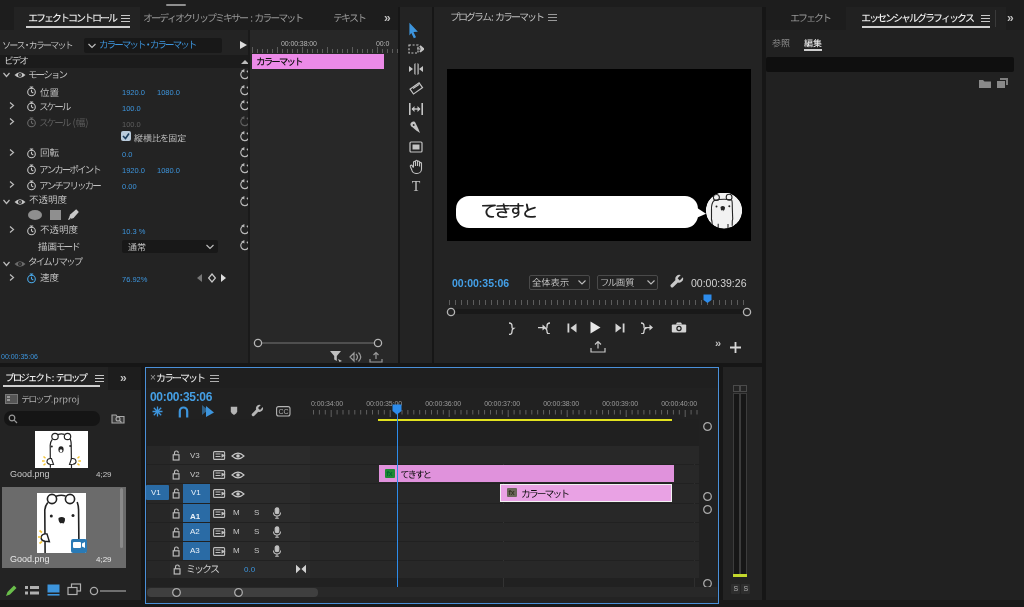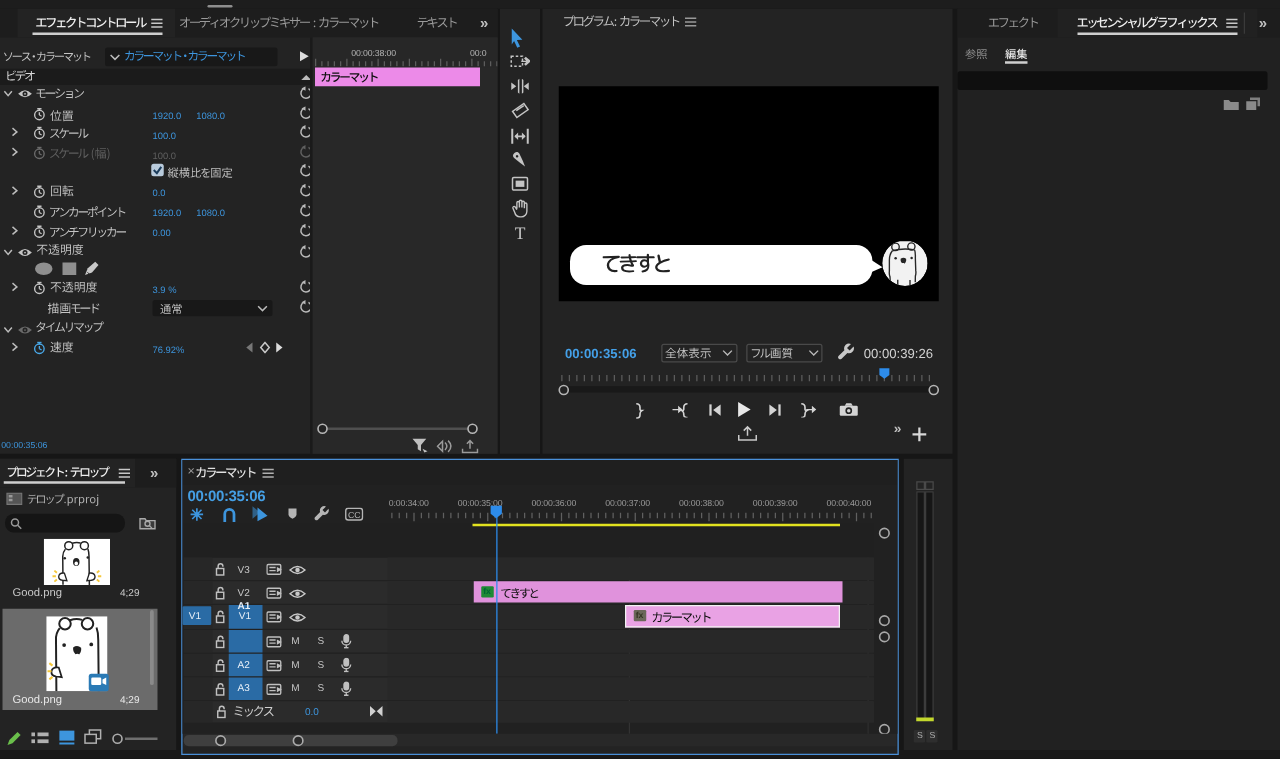--- a/index.html
+++ b/index.html
@@ -222,21 +222,21 @@
     </svg>
 <svg style="position:absolute;left:26px;top:225px;" width="11" height="11" viewBox="0 0 11 11">
       <g fill="none" stroke="#c4c4c4" stroke-width="1.1">
         <circle cx="5.5" cy="6" r="3.8"></circle>
         <path d="M3.8 1h3.4M5.5 1v1.4M5.5 6V3.8M5.5 6l1.8 1"></path>
       </g>
     </svg>
 <svg style="position:absolute;left:40px;top:223.4px" width="40" height="13" viewBox="0 -10.1 40 13">
       <path fill="#c4c4c4" d="M5.3 -4.5C6.4 -3.8 7.9 -2.7 8.5 -1.9L9.1 -2.5C8.4 -3.2 7 -4.3 5.8 -5ZM0.7 -7.3V-6.6H4.9C3.9 -5 2.3 -3.4 0.4 -2.4C0.6 -2.3 0.8 -2 0.9 -1.8C2.2 -2.5 3.4 -3.5 4.4 -4.6V0.7H5.1V-5.5C5.4 -5.9 5.6 -6.2 5.8 -6.6H8.8V-7.3Z M10 -7.3C10.6 -6.9 11.3 -6.2 11.5 -5.7L12.1 -6.2C11.8 -6.6 11.2 -7.3 10.6 -7.7ZM11.8 -4.2H9.9V-3.6H11.1V-1.1C10.7 -0.7 10.2 -0.3 9.8 -0L10.2 0.7C10.7 0.3 11.1 -0.1 11.5 -0.6C12.1 0.2 13 0.5 14.2 0.6C15.3 0.6 17.3 0.6 18.4 0.6C18.4 0.3 18.6 0 18.6 -0.1C17.5 -0.1 15.3 -0 14.2 -0.1C13.1 -0.1 12.3 -0.5 11.8 -1.2ZM17.7 -7.8C16.5 -7.6 14.5 -7.4 12.8 -7.3C12.8 -7.2 12.9 -7 12.9 -6.8C13.6 -6.8 14.4 -6.9 15.1 -6.9V-6.2H12.5V-5.7H14.7C14.1 -5 13.1 -4.4 12.2 -4C12.3 -3.9 12.5 -3.7 12.6 -3.5C13.5 -3.9 14.5 -4.6 15.1 -5.3V-4.1H15.8V-5.4C16.5 -4.6 17.4 -4 18.3 -3.6C18.4 -3.8 18.6 -4 18.7 -4.1C17.8 -4.4 16.8 -5 16.2 -5.7H18.5V-6.2H15.8V-7C16.7 -7.1 17.5 -7.2 18.1 -7.3ZM13.2 -3.8V-3.3H14.4C14.2 -2.3 13.8 -1.5 12.5 -1.1C12.6 -1 12.8 -0.7 12.9 -0.6C14.3 -1.1 14.8 -2 15 -3.3H16.1C16.1 -2.9 16 -2.5 15.9 -2.2L16.5 -2.1L16.6 -2.4H17.5C17.5 -1.7 17.4 -1.4 17.2 -1.3C17.2 -1.2 17.1 -1.2 16.9 -1.2C16.8 -1.2 16.3 -1.2 15.9 -1.3C16 -1.1 16 -0.9 16 -0.7C16.5 -0.7 17 -0.7 17.2 -0.7C17.5 -0.7 17.6 -0.8 17.8 -0.9C18 -1.1 18.1 -1.6 18.2 -2.7C18.2 -2.8 18.2 -3 18.2 -3H16.7L16.9 -3.8Z M22.2 -4.3V-2.4H20.4V-4.3ZM22.2 -4.9H20.4V-6.7H22.2ZM19.8 -7.4V-0.8H20.4V-1.7H22.9V-7.4ZM27.1 -6.9V-5.3H24.5V-6.9ZM23.8 -7.6V-4.2C23.8 -2.7 23.6 -0.9 22 0.3C22.1 0.4 22.4 0.7 22.5 0.8C23.6 -0 24.1 -1.2 24.3 -2.3H27.1V-0.2C27.1 -0 27 0 26.9 0C26.7 0.1 26.1 0.1 25.5 0C25.6 0.2 25.7 0.5 25.8 0.7C26.6 0.7 27.1 0.7 27.4 0.6C27.7 0.5 27.8 0.3 27.8 -0.2V-7.6ZM27.1 -4.6V-2.9H24.4C24.4 -3.4 24.5 -3.8 24.5 -4.2V-4.6Z M32.2 -6.1V-5.3H30.6V-4.7H32.2V-3.2H35.9V-4.7H37.4V-5.3H35.9V-6.1H35.2V-5.3H32.9V-6.1ZM35.2 -4.7V-3.7H32.9V-4.7ZM35.7 -2C35.3 -1.5 34.8 -1.1 34.1 -0.8C33.4 -1.1 32.9 -1.5 32.5 -2ZM30.8 -2.5V-2H32.2L31.9 -1.8C32.2 -1.3 32.7 -0.8 33.4 -0.4C32.5 -0.1 31.4 0.1 30.4 0.2C30.5 0.3 30.7 0.6 30.7 0.8C31.9 0.6 33.1 0.4 34.1 -0.1C35 0.4 36.1 0.6 37.2 0.8C37.3 0.6 37.5 0.3 37.6 0.2C36.6 0.1 35.7 -0.1 34.8 -0.4C35.6 -0.9 36.3 -1.5 36.7 -2.3L36.3 -2.6L36.2 -2.5ZM29.6 -7V-4.3C29.6 -2.9 29.6 -1 28.8 0.4C29 0.5 29.3 0.6 29.4 0.8C30.2 -0.7 30.3 -2.8 30.3 -4.3V-6.4H37.5V-7H33.9V-8H33.2V-7Z"></path>
     </svg>
-<div style="position:absolute;left:122px;top:227px;font-family:'Liberation Sans', sans-serif;font-size:7.5px;font-weight:400;color:#3d95dd;letter-spacing:0.0px;line-height:9.0px;white-space:pre;text-align:left">3.9 %</div>
+<div style="position:absolute;left:122px;top:227px;font-family:'Liberation Sans', sans-serif;font-size:7.5px;font-weight:400;color:#3d95dd;letter-spacing:0.0px;line-height:9.0px;white-space:pre;text-align:left">10.3 %</div>
 <svg style="position:absolute;left:239px;top:224px;" width="11" height="11" viewBox="0 0 11 11">
       <g fill="none" stroke="#b9b9b9" stroke-width="1.2">
         <path d="M4.3 1.7A4.1 4.1 0 1 0 7.8 1.9"></path>
         <path fill="#b9b9b9" stroke="none" d="M5.4 0v3.6L2.2 1.8z"></path>
       </g>
     </svg>
 <svg style="position:absolute;left:38px;top:239.9px" width="44" height="13" viewBox="0 -10.1 44 13">
       <path fill="#c4c4c4" d="M7.1 -8V-6.6H5.4V-8H4.7V-6.6H3.4V-6H4.7V-4.7H5.4V-6H7.1V-4.7H7.8V-6H9V-6.6H7.8V-8ZM4.5 -1.7H5.9V-0.4H4.5ZM4.5 -2.3V-3.7H5.9V-2.3ZM8 -1.7V-0.4H6.6V-1.7ZM8 -2.3H6.6V-3.7H8ZM3.8 -4.3V0.7H4.5V0.3H8V0.7H8.7V-4.3ZM1.5 -8V-6.1H0.4V-5.4H1.5V-3.3C1.1 -3.2 0.6 -3 0.3 -2.9L0.4 -2.2L1.5 -2.6V-0.1C1.5 0 1.5 0 1.4 0C1.3 0 0.9 0 0.5 0C0.6 0.2 0.7 0.5 0.7 0.7C1.3 0.7 1.7 0.7 1.9 0.6C2.1 0.5 2.2 0.3 2.2 -0.1V-2.8L3.3 -3.2L3.2 -3.8L2.2 -3.5V-5.4H3.2V-6.1H2.2V-8Z M17.5 -5.7V-0.5H11V-5.7H10.3V0.8H11V0.2H17.5V0.7H18.2V-5.7ZM11.9 -5.6V-1.3H16.5V-5.6H14.6V-6.7H18.5V-7.4H10.1V-6.7H13.9V-5.6ZM12.5 -3.2H13.9V-2H12.5ZM14.5 -3.2H15.9V-2H14.5ZM12.5 -5H13.9V-3.8H12.5ZM14.5 -5H15.9V-3.8H14.5Z M19.1 -4V-3.2C19.4 -3.3 19.8 -3.3 20 -3.3H21.9V-1.1C21.9 -0.4 22.3 0.1 23.8 0.1C24.7 0.1 25.6 0.1 26.3 0L26.4 -0.8C25.6 -0.7 24.8 -0.6 23.9 -0.6C23 -0.6 22.7 -0.9 22.7 -1.4V-3.3H25.9C26.1 -3.3 26.4 -3.3 26.7 -3.3V-4C26.5 -4 26.1 -4 25.9 -4H22.7V-6H25.1C25.5 -6 25.7 -6 25.9 -6V-6.7C25.7 -6.7 25.5 -6.7 25.1 -6.7C24.4 -6.7 21.3 -6.7 20.6 -6.7C20.3 -6.7 20 -6.7 19.8 -6.7V-6C20 -6 20.3 -6 20.6 -6H21.9V-4H20C19.8 -4 19.4 -4 19.1 -4Z M26.6 -4.1V-3.2C26.9 -3.2 27.4 -3.2 27.9 -3.2C28.7 -3.2 32.4 -3.2 33.2 -3.2C33.6 -3.2 34 -3.2 34.2 -3.2V-4.1C34 -4.1 33.6 -4.1 33.1 -4.1C32.4 -4.1 28.6 -4.1 27.9 -4.1C27.4 -4.1 26.9 -4.1 26.6 -4.1Z M39.5 -6.8 39 -6.6C39.3 -6.2 39.6 -5.7 39.8 -5.2L40.3 -5.4C40.1 -5.9 39.7 -6.5 39.5 -6.8ZM40.6 -7.3 40.1 -7.1C40.4 -6.6 40.7 -6.1 41 -5.6L41.5 -5.9C41.3 -6.3 40.9 -7 40.6 -7.3ZM36.1 -0.7C36.1 -0.4 36.1 0.1 36.1 0.4H37C37 0.1 36.9 -0.4 36.9 -0.7V-3.8C38 -3.5 39.6 -2.9 40.7 -2.3L41 -3.1C40 -3.6 38.2 -4.3 36.9 -4.7V-6.2C36.9 -6.5 37 -6.9 37 -7.2H36.1C36.1 -6.9 36.1 -6.5 36.1 -6.2C36.1 -5.4 36.1 -1.2 36.1 -0.7Z"></path>
     </svg>
 <div style="position:absolute;left:122px;top:240px;width:96px;height:13px;background:#181818;border-radius:2px;"></div>
@@ -900,21 +900,21 @@
       <path fill="none" stroke="#c8c8c8" stroke-width="1.1" d="M1 5q6-5.6 12 0q-6 5.6-12 0z"></path>
       <circle cx="7" cy="5" r="1.8" fill="#c8c8c8"></circle>
     </svg>
 <svg style="position:absolute;left:172px;top:508px;" width="9" height="11" viewBox="0 0 9 11">
       <g fill="none" stroke="#c0c0c0" stroke-width="1.15">
         <rect x="1.2" y="4.8" width="5.8" height="5.2"></rect>
         <path d="M2.5 4.8V2.9a1.9 1.9 0 0 1 3.8 0v0.4"></path>
       </g>
     </svg>
 <div style="position:absolute;left:183px;top:504px;width:27px;height:18px;background:#2a6ba5;"></div>
-<div style="position:absolute;left:190px;top:480px;font-family:'Liberation Sans', sans-serif;font-size:8px;font-weight:700;color:#e8f0f8;letter-spacing:0.0px;line-height:9.6px;white-space:pre;text-align:center">A1</div>
+<div style="position:absolute;left:190px;top:512px;font-family:'Liberation Sans', sans-serif;font-size:8px;font-weight:700;color:#e8f0f8;letter-spacing:0.0px;line-height:9.6px;white-space:pre;text-align:center">A1</div>
 <svg style="position:absolute;left:213px;top:508px;" width="14" height="11" viewBox="0 0 14 11">
       <g fill="none" stroke="#c0c0c0" stroke-width="1.1">
         <rect x="0.6" y="1.6" width="11" height="7.8" rx="1"></rect>
         <path d="M2.5 4h5M2.5 6.5h5"></path>
         <path fill="#c0c0c0" stroke="none" d="M8.5 3.5l4 2-4 2.2z"></path>
       </g>
     </svg>
 <div style="position:absolute;left:233px;top:508px;font-family:'Liberation Sans', sans-serif;font-size:8px;font-weight:400;color:#c8c8c8;letter-spacing:0.0px;line-height:9.6px;white-space:pre;text-align:left">M</div>
 <div style="position:absolute;left:254px;top:508px;font-family:'Liberation Sans', sans-serif;font-size:8px;font-weight:400;color:#c8c8c8;letter-spacing:0.0px;line-height:9.6px;white-space:pre;text-align:left">S</div>
 <svg style="position:absolute;left:272px;top:507px;" width="10" height="12" viewBox="0 0 10 12">

